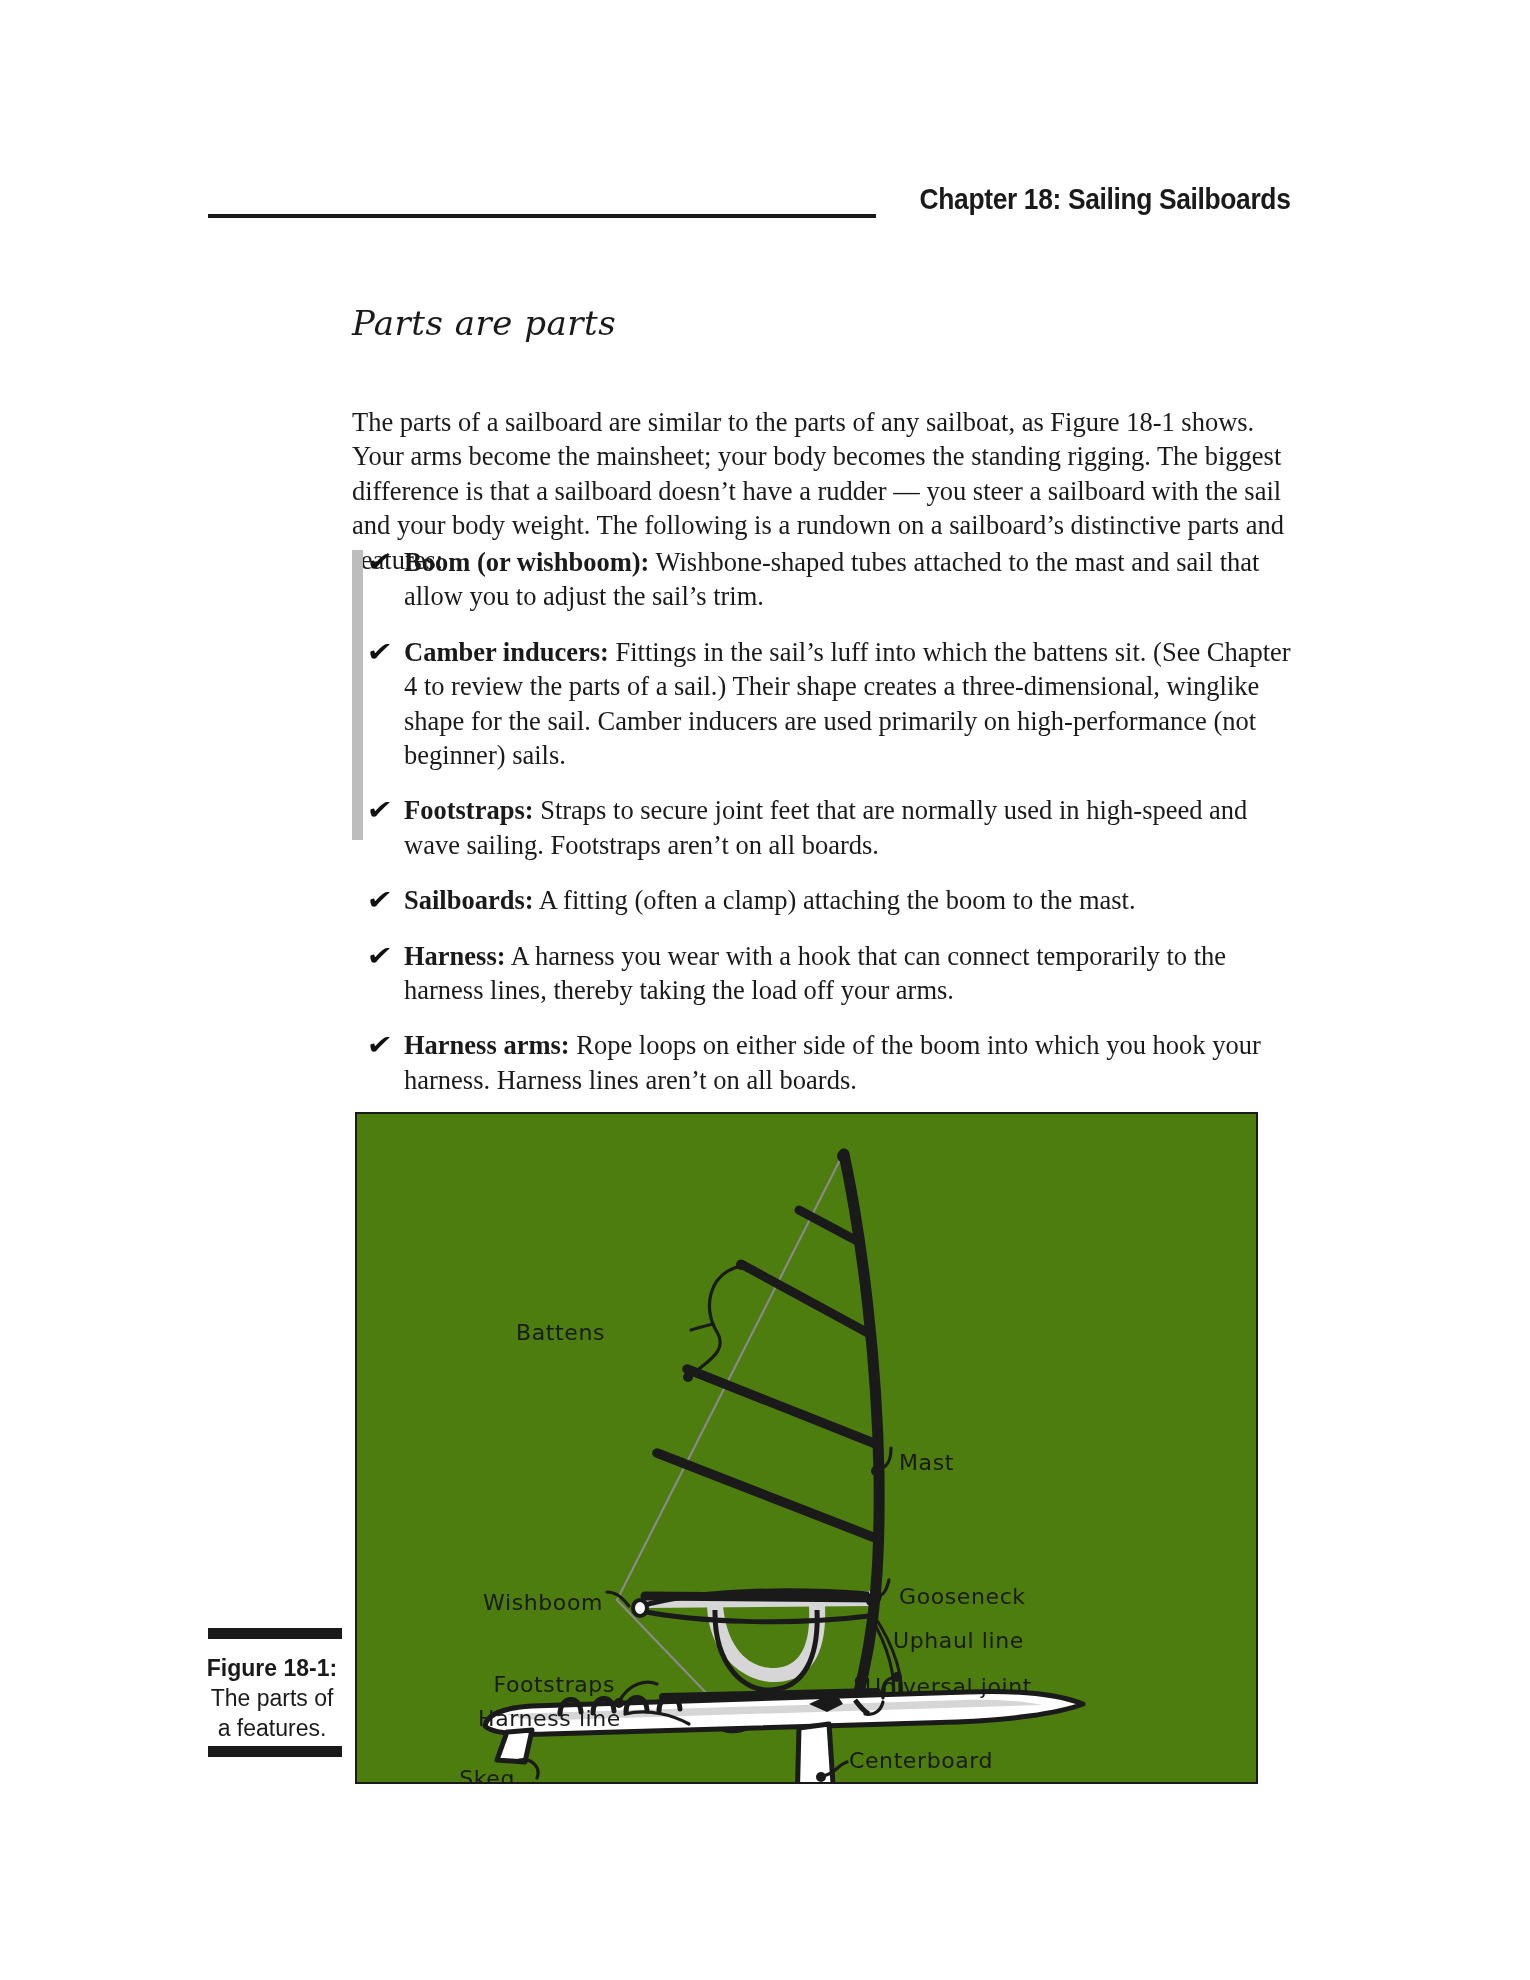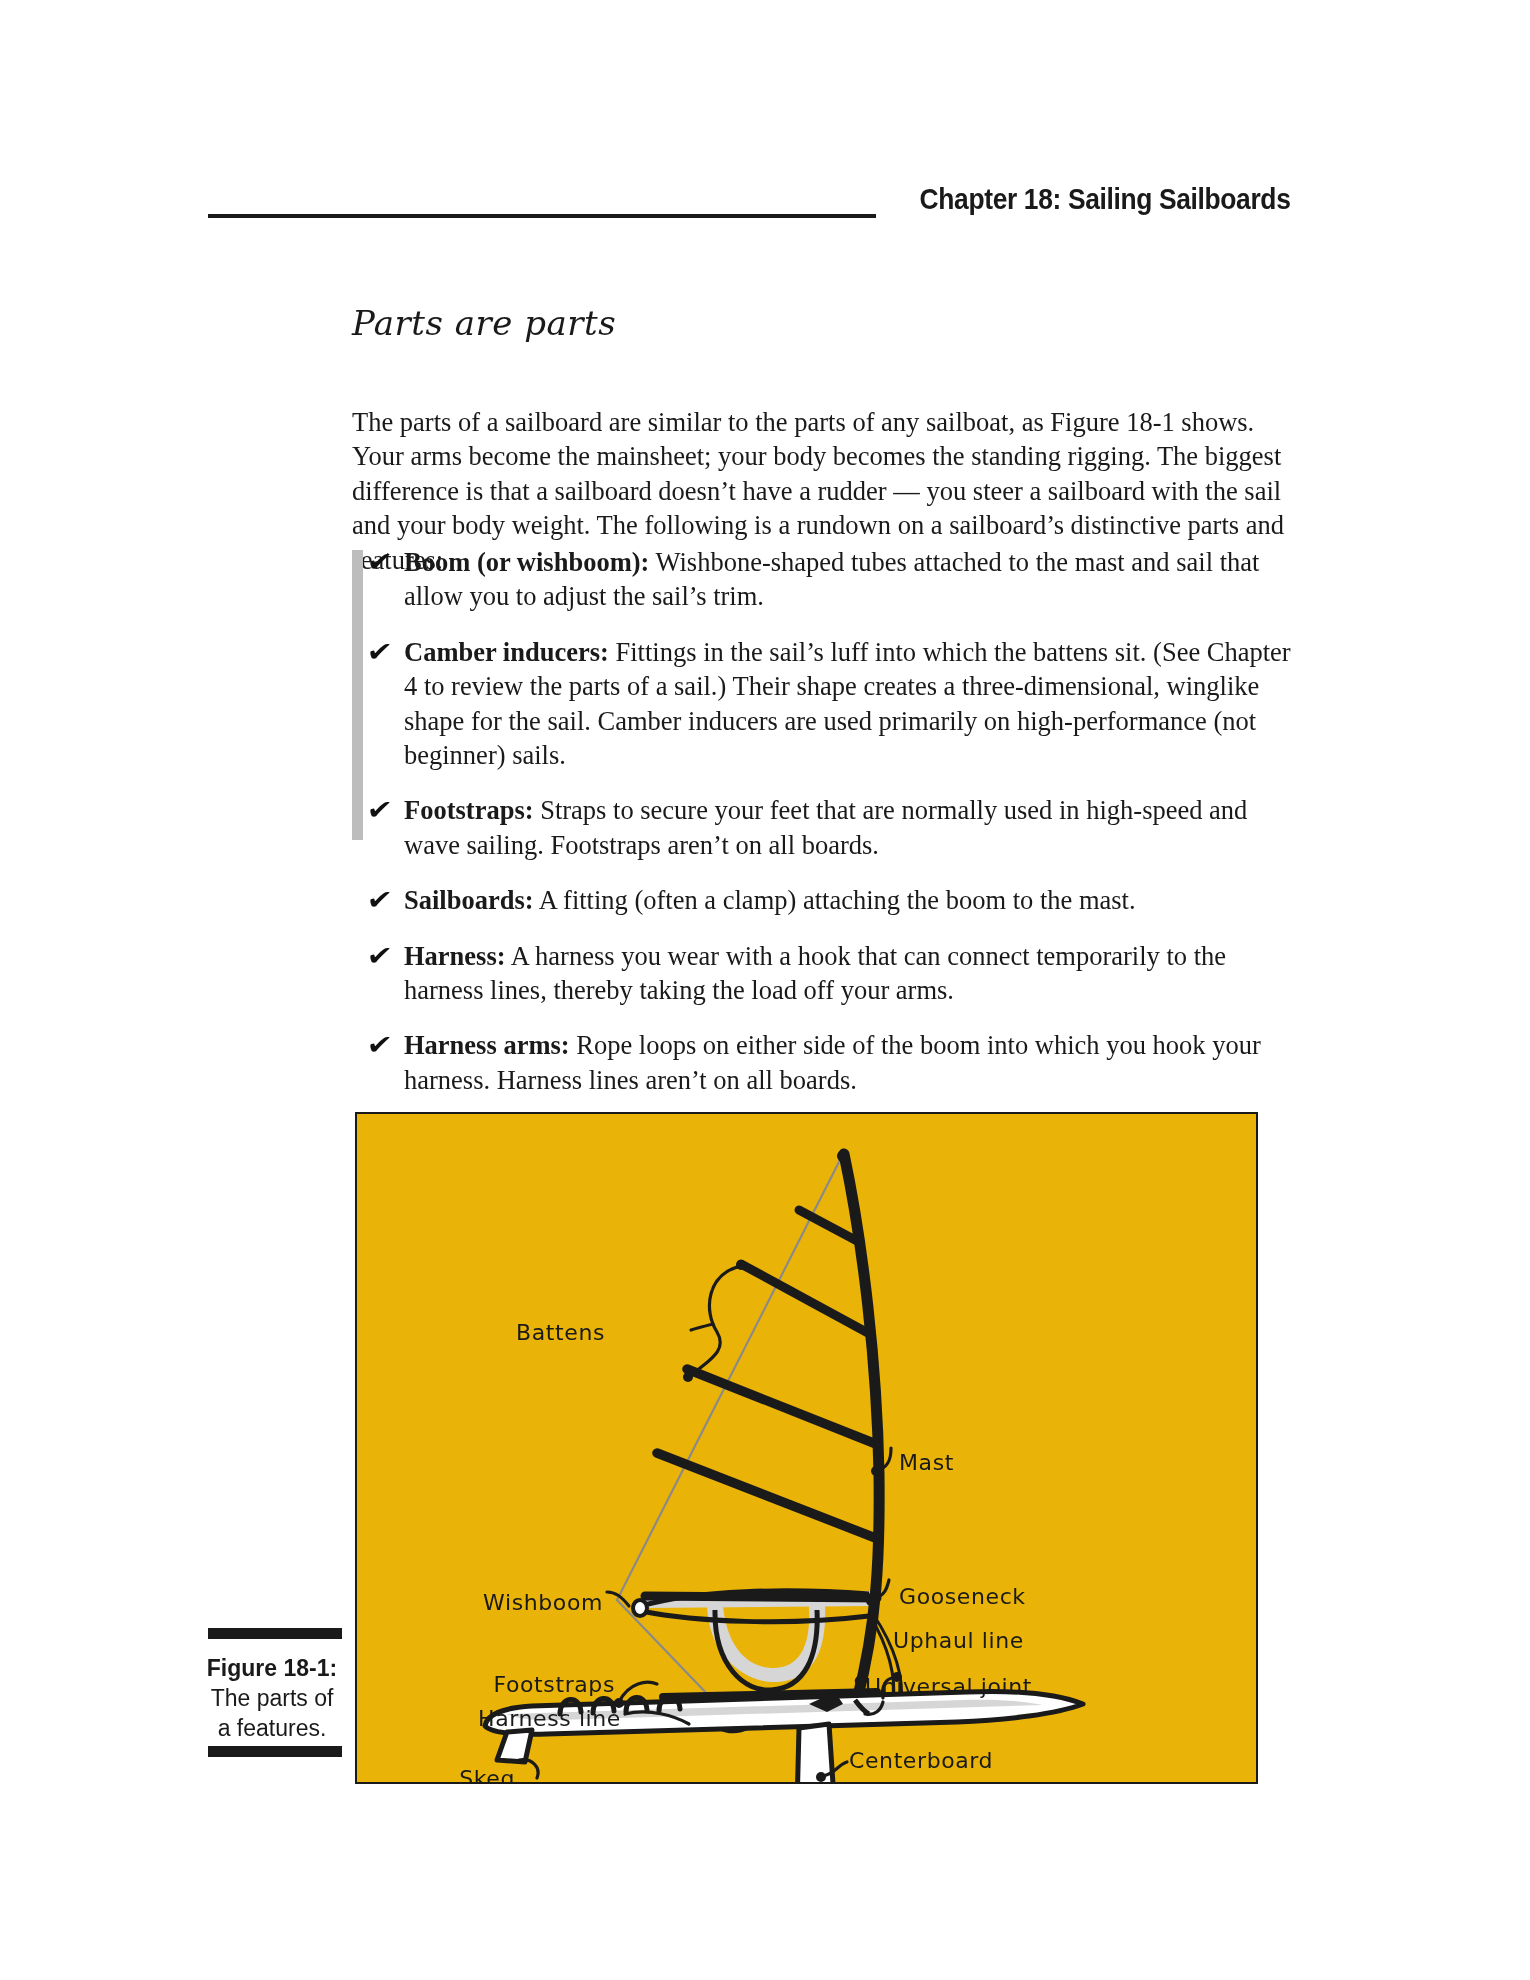--- a/index.html
+++ b/index.html
@@ -84,21 +84,21 @@
     transform:scaleX(1.12) skewX(-5deg);
     transform-origin:left center;
   }
   .term { font-weight:bold; }
 
   
   #figure-box {
     position:absolute; left:355px; top:1112px;
     width:903px; height:672px;
     border:2.5px solid #1a1a1a;
-    background:#eab308;
+    background:#4d7c0f;
     box-sizing:border-box;
   }
   #figure-svg { position:absolute; left:0; top:0; width:899px; height:668px; }
 
   
   #caption { position:absolute; left:196px; top:1628px; width:152px; }
   .cap-bar { width:134px; height:11px; background:#1a1a1a; margin:0 0 0 12px; }
   #caption-text {
     font-family:"Liberation Sans", sans-serif;
     font-size:23px; line-height:30px;
@@ -137,21 +137,21 @@
       <li>
         <span class="bullet-mark">✔</span>
         <span class="term">Boom (or wishboom):</span><span> Wishbone-shaped tubes attached to the mast and sail that allow you to adjust the sail’s trim.</span>
       </li>
       <li>
         <span class="bullet-mark">✔</span>
         <span class="term">Camber inducers:</span><span> Fittings in the sail’s luff into which the battens sit. (See Chapter 4 to review the parts of a sail.) Their shape creates a three-dimensional, winglike shape for the sail. Camber inducers are used primarily on high-performance (not beginner) sails.</span>
       </li>
       <li>
         <span class="bullet-mark">✔</span>
-        <span class="term">Footstraps:</span><span> Straps to secure your feet that are normally used in high-speed and wave sailing. Footstraps aren’t on all boards.</span>
+        <span class="term">Footstraps:</span><span> Straps to secure joint feet that are normally used in high-speed and wave sailing. Footstraps aren’t on all boards.</span>
       </li>
       <li>
         <span class="bullet-mark">✔</span>
         <span class="term">Sailboards:</span><span> A fitting (often a clamp) attaching the boom to the mast.</span>
       </li>
       <li>
         <span class="bullet-mark">✔</span>
         <span class="term">Harness:</span><span> A harness you wear with a hook that can connect temporarily to the harness lines, thereby taking the load off your arms.</span>
       </li>
       <li>

